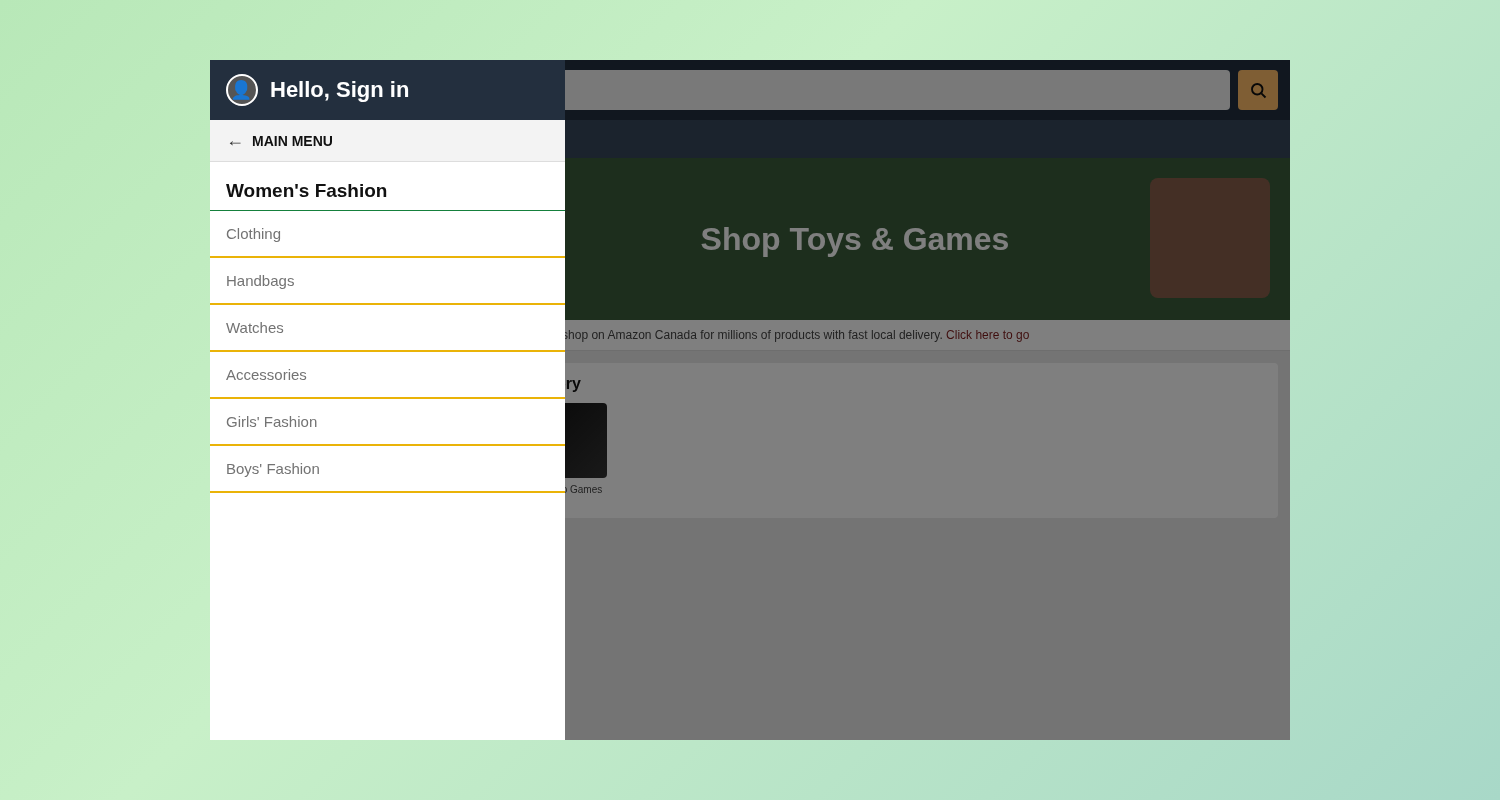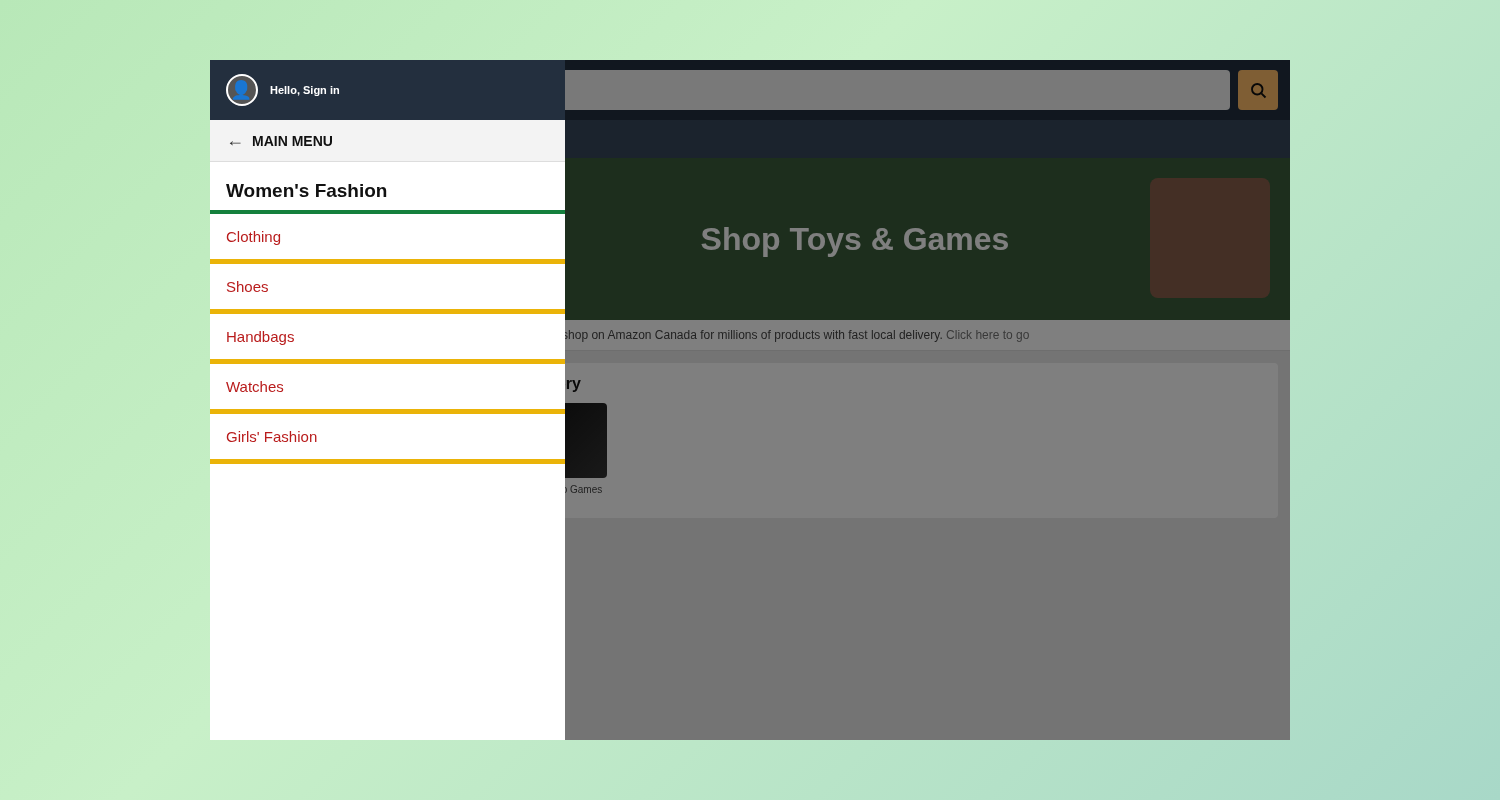--- a/index.html
+++ b/index.html
@@ -132,21 +132,21 @@
     
     .amazon-marquee {
       background: #fff;
       padding: 8px 12px;
       font-size: 12px;
       color: #444;
       border-bottom: 1px solid #ddd;
     }
 
     .amazon-marquee a {
-      color: #737373;
+      color: #7f1d1d;
       cursor: pointer;
     }
 
     
     .amazon-categories {
       display: flex;
       gap: 8px;
       padding: 12px;
       background: #e8e8e8;
     }
@@ -260,21 +260,21 @@
       border: 2px solid #fff;
       display: flex;
       align-items: center;
       justify-content: center;
       font-size: 18px;
       color: #fff;
       background: #555;
     }
 
     .sidebar-header-text {
-      font-size: 11px;
+      font-size: 22px;
       font-weight: bold;
       color: #fff;
     }
 
     .sidebar-main-menu {
       background: #f3f3f3;
       padding: 10px 16px;
       display: flex;
       align-items: center;
       gap: 8px;
@@ -295,28 +295,28 @@
       flex: 1;
       overflow-y: auto;
       background: #fff;
     }
 
     .section-title {
       padding: 18px 16px 8px 16px;
       font-size: 19px;
       font-weight: bold;
       color: #111;
-      border-bottom: 4px solid #15803d;
+      border-bottom: 1px solid #15803d;
     }
 
     .menu-item {
       padding: 14px 16px;
       font-size: 15px;
-      color: #b91c1c;
-      border-bottom: 5px solid #eab308;
+      color: #737373;
+      border-bottom: 2px solid #eab308;
       cursor: pointer;
       display: flex;
       align-items: flex-start;
       justify-content: space-between;
     }
   </style>
 </head>
 <body>
 
 <div class="page-wrapper">
@@ -385,26 +385,29 @@
       <span>MAIN MENU</span>
     </div>
 
     <div class="sidebar-content">
       <div class="section-title">Women's Fashion</div>
 
       <div class="menu-item">
         <span>Clothing</span>
       </div>
       <div class="menu-item">
-        <span>Shoes</span>
-      </div>
-      <div class="menu-item">
         <span>Handbags</span>
       </div>
       <div class="menu-item">
         <span>Watches</span>
       </div>
       <div class="menu-item">
+        <span>Accessories</span>
+      </div>
+      <div class="menu-item">
         <span>Girls' Fashion</span>
+      </div>
+      <div class="menu-item">
+        <span>Boys' Fashion</span>
       </div>
     </div>
   </div>
 </div>
 
 </body></html>

